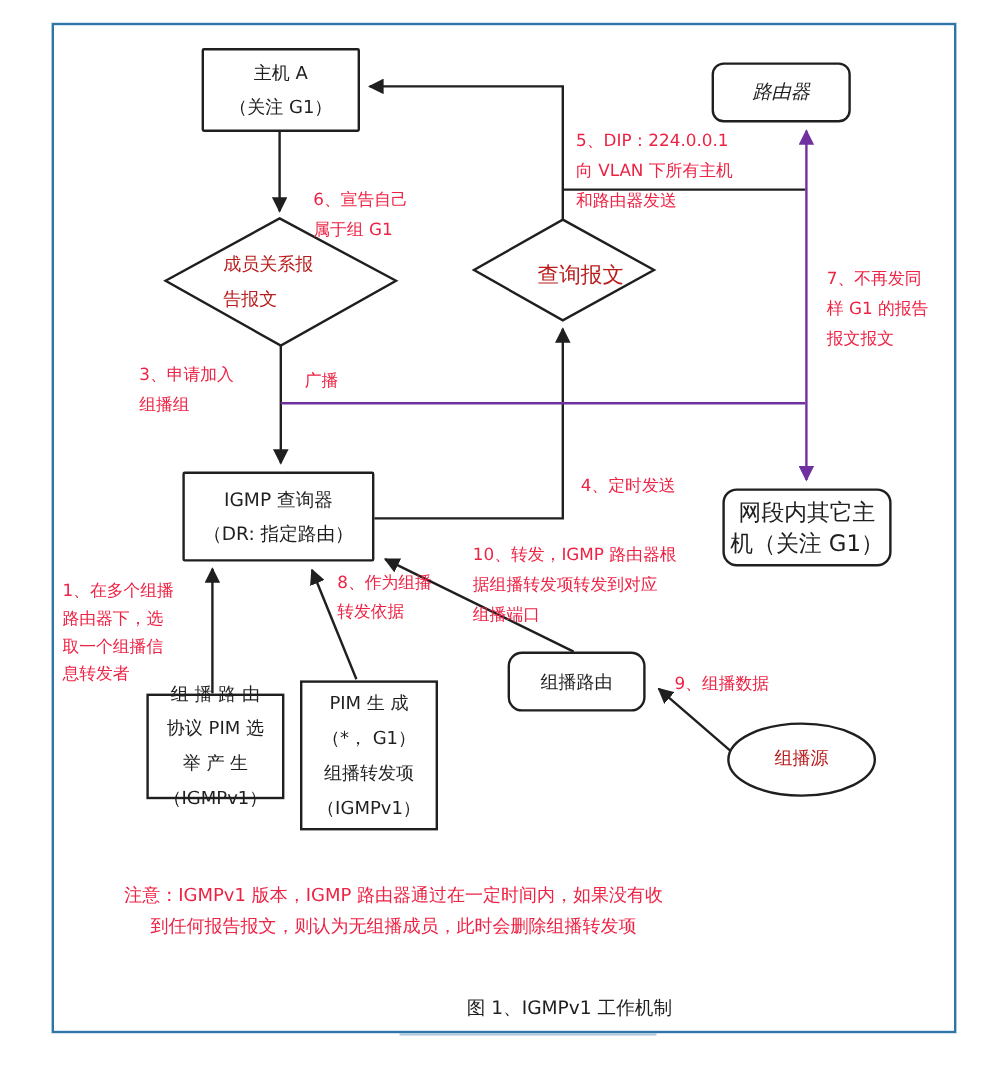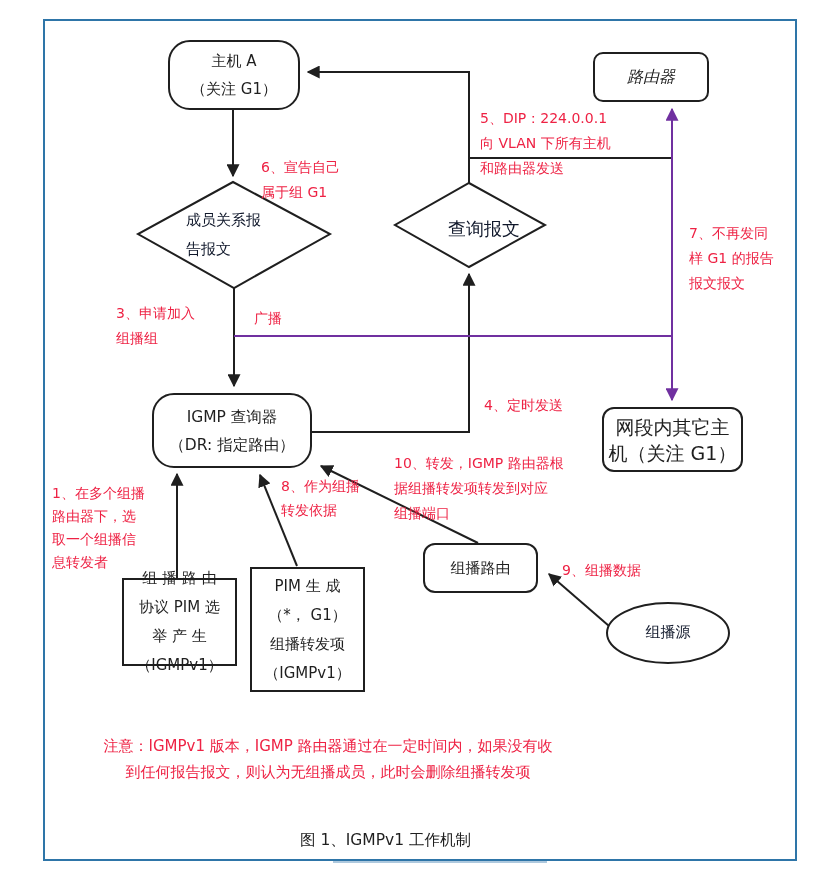--- a/index.html
+++ b/index.html
@@ -4,26 +4,26 @@
 <style>
   html,body{margin:0;padding:0;background:#ffffff;}
   body{font-family:"DejaVu Sans","Liberation Sans",sans-serif;}
   #stage{position:relative;width:827px;height:888px;background:#ffffff;overflow:hidden;}
   #frame{position:absolute;left:43px;top:19px;width:754px;height:842px;border:2px solid #2e75a8;box-sizing:border-box;}
   #frame-light-seg{position:absolute;left:333px;top:861px;width:214px;height:2px;background:#aec9de;}
   svg.lines{position:absolute;left:0;top:0;width:827px;height:888px;}
   .node{position:absolute;box-sizing:border-box;border:2px solid #1f1f1f;background:#ffffff;
         display:flex;align-items:center;justify-content:center;text-align:center;
         color:#1f1f1f;white-space:pre-line;}
-  .rounded{border-radius:22px;}
+  .rounded{border-radius:2px;}
   .rect{border-radius:0;}
   .lbl{position:absolute;color:#ee2244;font-size:14px;line-height:24px;white-space:pre-line;}
-  .dtext{position:absolute;color:#0f172a;white-space:pre-line;}
+  .dtext{position:absolute;color:#b91c1c;white-space:pre-line;}
   .note{position:absolute;color:#ee2244;font-size:15px;line-height:26px;white-space:pre-line;text-align:center;}
-  .caption{position:absolute;color:#1f1f1f;font-size:15.5px;text-align:left;}
+  .caption{position:absolute;color:#1f1f1f;font-size:15.5px;text-align:right;}
 </style>
 </head>
 <body>
 
 <div id="stage">
 
   <div id="frame"></div>
 
   <svg class="lines" viewBox="0 0 827 888">
     <defs>

